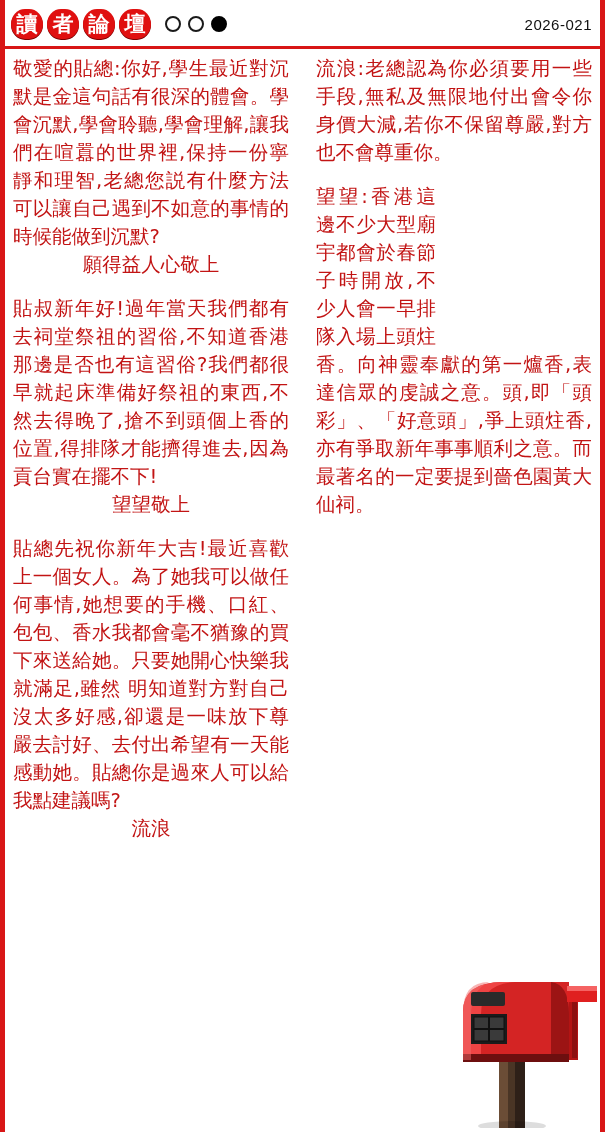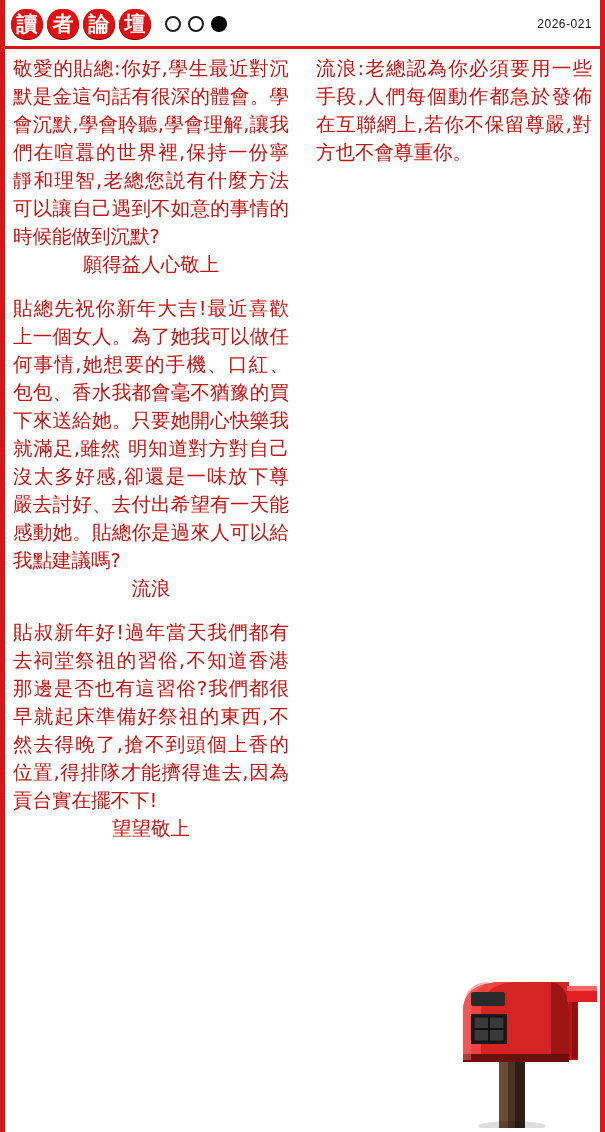--- a/index.html
+++ b/index.html
@@ -62,21 +62,21 @@
     border: 2px solid #1a1a1a;
     box-sizing: border-box;
     background: #ffffff;
   }
   .dot.filled {
     background: #000000;
     border-color: #000000;
   }
   .page-num {
     margin-left: auto;
-    font-size: 12px;
+    font-size: 15px;
     color: #111111;
     letter-spacing: 0.5px;
     font-family: "Liberation Sans", sans-serif;
   }
   .rule {
     height: 3px;
     background: #d81616;
     margin: 2px 0 6px 0;
   }
   
@@ -149,32 +149,36 @@
   <div class="rule"></div>
 
   <div class="columns">
 
     <div class="col">
       <div class="letter">
         <span class="body">敬愛的貼總:你好,學生最近對沉默是金這句話有很深的體會。學會沉默,學會聆聽,學會理解,讓我們在喧囂的世界裡,保持一份寧靜和理智,老總您説有什麼方法可以讓自己遇到不如意的事情的時候能做到沉默?</span>
         <span class="sign">願得益人心敬上</span>
       </div>
       <div class="letter">
+        <span class="body">貼叔新年好!過年當天我們都有去祠堂祭祖的習俗,不知道香港那邊是否也有這習俗?我們都很早就起床準備好祭祖的東西,不然去得晚了,搶不到頭個上香的位置,得排隊才能擠得進去,因為貢台實在擺不下!</span>
+        <span class="sign">望望敬上</span>
+      </div>
+      <div class="letter">
         <span class="body">貼總先祝你新年大吉!最近喜歡上一個女人。為了她我可以做任何事情,她想要的手機、口紅、包包、香水我都會毫不猶豫的買下來送給她。只要她開心快樂我就滿足,雖然 明知道對方對自己沒太多好感,卻還是一味放下尊嚴去討好、去付出希望有一天能感動她。貼總你是過來人可以給我點建議嗎?</span>
         <span class="sign">流浪</span>
       </div>
-      <div class="letter">
-        <span class="body">貼叔新年好!過年當天我們都有去祠堂祭祖的習俗,不知道香港那邊是否也有這習俗?我們都很早就起床準備好祭祖的東西,不然去得晚了,搶不到頭個上香的位置,得排隊才能擠得進去,因為貢台實在擺不下!</span>
-        <span class="sign">望望敬上</span>
-      </div>
     </div>
 
     <div class="col">
       <div class="letter">
-        <span class="body">流浪:老總認為你必須要用一些手段,人們每個動作都急於發佈在互聯網上,若你不保留尊嚴,對方也不會尊重你。</span>
+        <span class="body">流浪:老總認為你必須要用一些手段,無私及無限地付出會令你身價大減,若你不保留尊嚴,對方也不會尊重你。</span>
+      </div>
+      <div class="letter">
+        <span class="wrap-right"></span>
+        <span class="body">望望:香港這邊不少大型廟宇都會於春節子時開放,不少人會一早排隊入場上頭炷香。向神靈奉獻的第一爐香,表達信眾的虔誠之意。頭,即「頭彩」、「好意頭」,爭上頭炷香,亦有爭取新年事事順利之意。而最著名的一定要提到嗇色園黃大仙祠。</span>
       </div>
     </div>
 
   </div>
 
   <svg class="mailbox" viewBox="0 0 165 160">
 
     <rect x="58" y="78" width="26" height="82" fill="#4a3525"></rect>
     <rect x="58" y="78" width="9" height="82" fill="#6b4d36"></rect>
     <rect x="74" y="78" width="10" height="82" fill="#2e2018"></rect>

